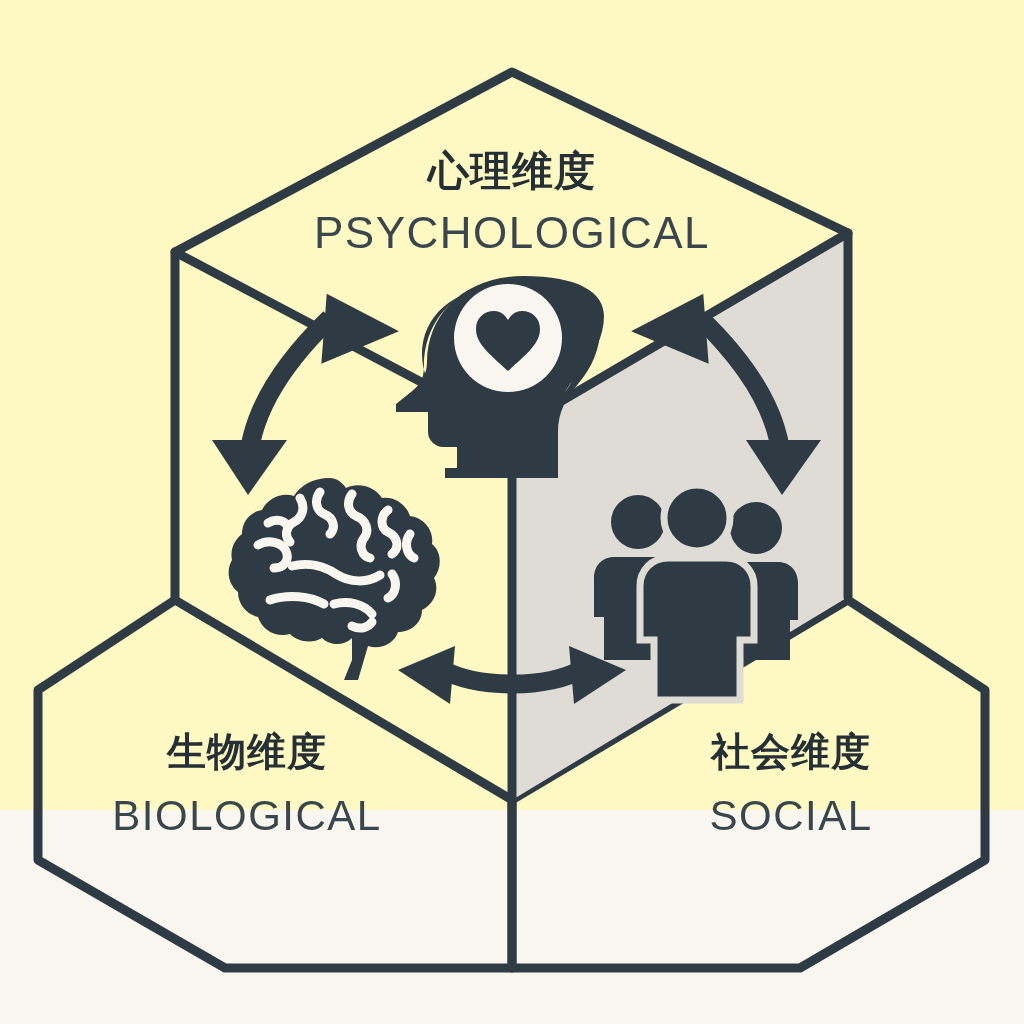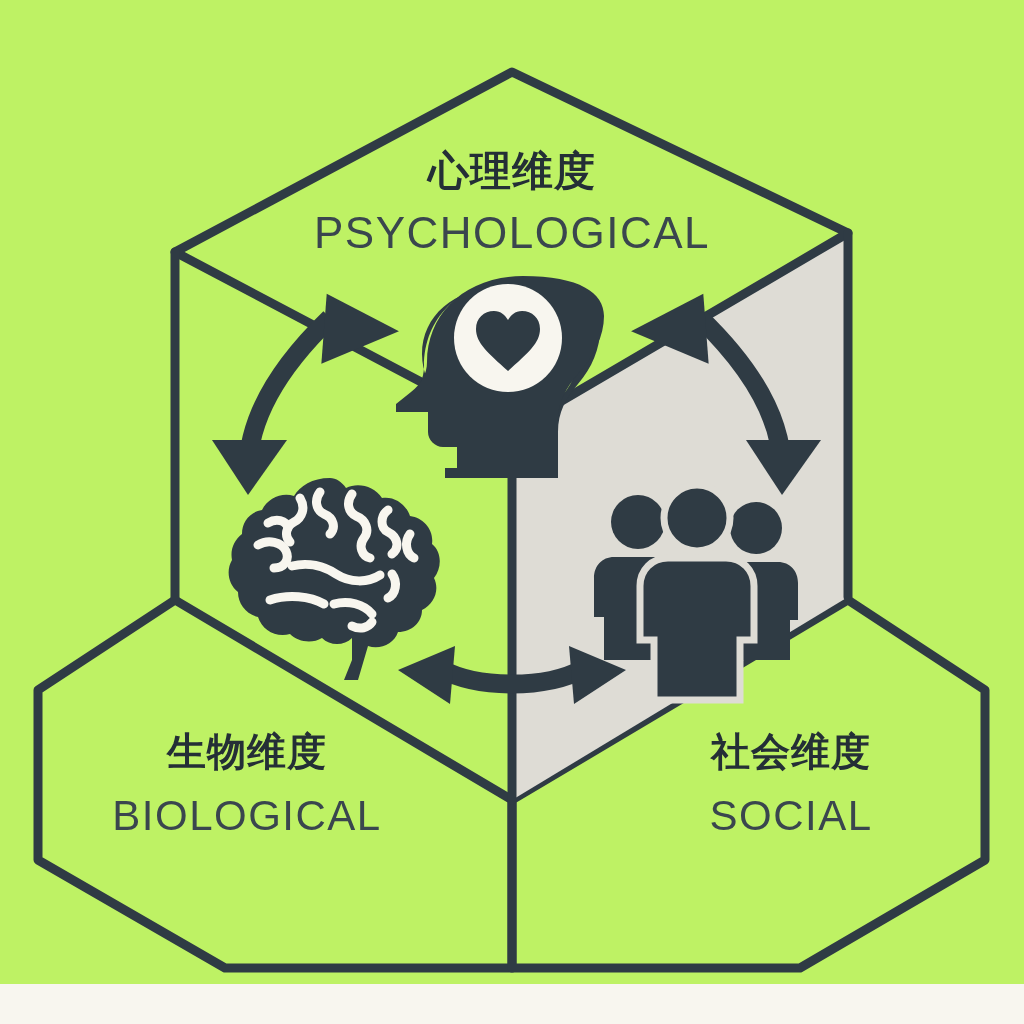--- a/index.html
+++ b/index.html
@@ -9,22 +9,22 @@
   }
   body {
     width: 1024px;
     height: 1024px;
     overflow: hidden;
     font-family: "Liberation Sans", "DejaVu Sans", sans-serif;
   }
   #stage {
     position: relative;
     width: 1024px;
-    height: 984px;
-    background: #bef264;
+    height: 810px;
+    background: #fef9c3;
     text-align: right;
   }
   svg#diagram {
     display: block;
     width: 1024px;
     height: 1024px;
   }
   .hex-face {
     fill: none;
     stroke: #2f3b44;

